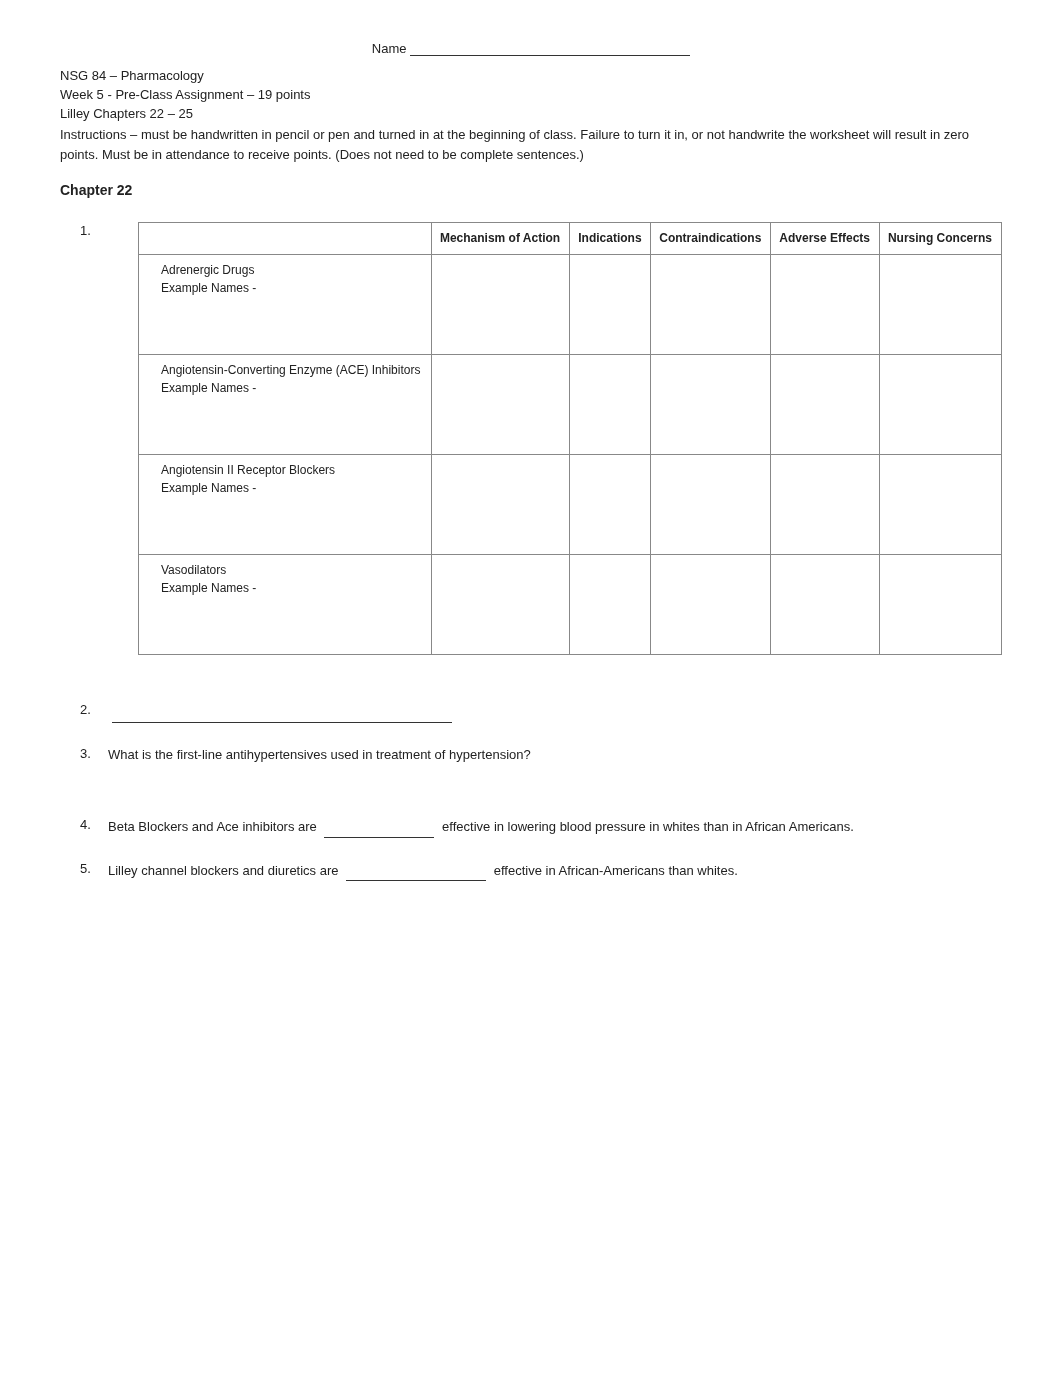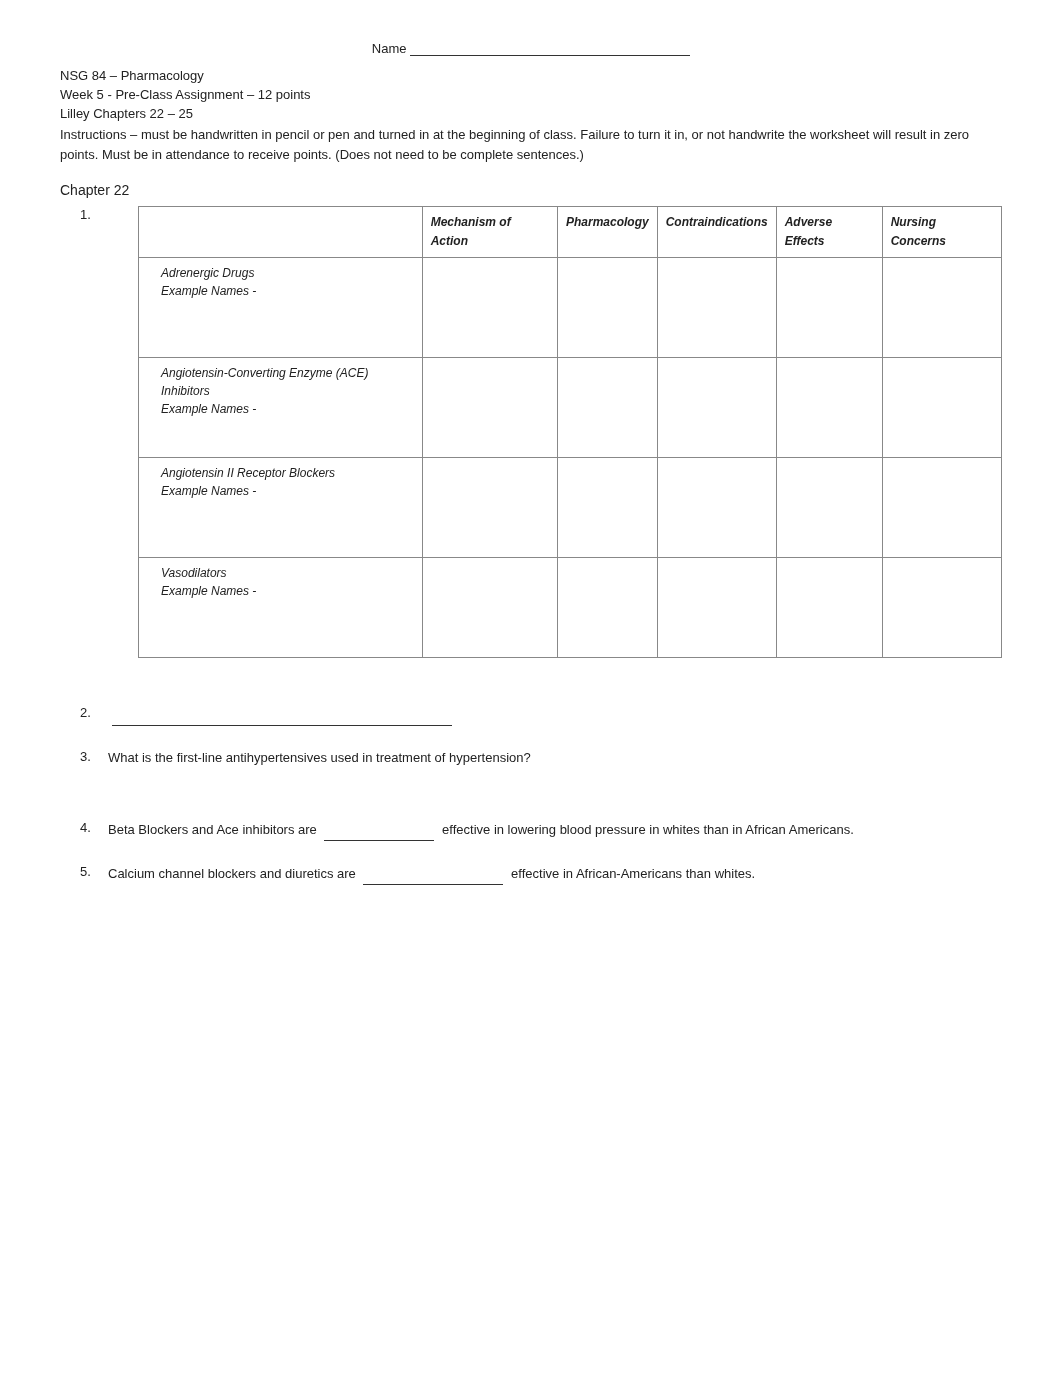--- a/index.html
+++ b/index.html
@@ -42,22 +42,22 @@
 
     .instructions {
       font-size: 13px;
       margin-top: 4px;
       margin-bottom: 18px;
       line-height: 1.5;
     }
 
     .chapter-heading {
       font-size: 14px;
-      font-weight: normal;
-      margin-bottom: 8px;
+      font-weight: bold;
+      margin-bottom: 24px;
       margin-top: 10px;
     }
 
     
     .table-wrapper {
       margin-left: 30px;
       margin-bottom: 24px;
     }
 
     .fill-table {
@@ -65,21 +65,20 @@
       width: 100%;
       font-size: 12px;
     }
 
     .fill-table th,
     .fill-table td {
       border: 1px solid #888;
       padding: 6px 8px;
       vertical-align: top;
       min-height: 30px;
-      font-style: italic;
     }
 
     .fill-table th {
       background: #fff;
       font-weight: bold;
       text-align: left;
     }
 
     .fill-table td {
       height: 80px;
@@ -145,21 +144,21 @@
 
 <div class="name-line">
   <span>Name</span>
   <span class="name-underline">&nbsp;</span>
 </div>
 
 <div class="header-info">
   <span>NSG 84 – Pharmacology</span>
 </div>
 <div class="header-info">
-  <span>Week 5 - Pre-Class Assignment – 12 points</span>
+  <span>Week 5 - Pre-Class Assignment – 19 points</span>
 </div>
 <div class="header-info">
   <span>Lilley Chapters 22 – 25</span>
 </div>
 <div class="instructions">
   <span>Instructions – must be handwritten in pencil or pen and turned in at the beginning of class.    Failure to turn it in, or not handwrite the worksheet will result in zero points. Must be in attendance to receive points. (Does not need to be complete sentences.)</span>
 </div>
 
 <div class="chapter-heading">
   <span>Chapter 22</span>
@@ -167,21 +166,21 @@
 
 <div class="q-row">
   <span class="q-num">1.</span>
   <div class="q-content">
     <div class="table-wrapper">
       <table class="fill-table">
         <thead>
           <tr>
             <th></th>
             <th>Mechanism of Action</th>
-            <th>Pharmacology</th>
+            <th>Indications</th>
             <th>Contraindications</th>
             <th>Adverse Effects</th>
             <th>Nursing Concerns</th>
           </tr>
         </thead>
         <tbody>
 
           <tr class="row-tall">
             <td>
               <div class="row-label">Adrenergic Drugs<br>Example Names -</div>
@@ -250,17 +249,17 @@
   <div class="q-content">
     <span>Beta Blockers and Ace inhibitors are</span>
     <span class="fill-blank">&nbsp;</span>
     <span>effective in lowering blood pressure in whites than in African Americans.</span>
   </div>
 </div>
 
 <div class="q-row">
   <span class="q-num">5.</span>
   <div class="q-content">
-    <span>Calcium channel blockers and diuretics are</span>
+    <span>Lilley channel blockers and diuretics are</span>
     <span class="fill-blank-long">&nbsp;</span>
     <span>effective in African-Americans than whites.</span>
   </div>
 </div>
 
 </body></html>

